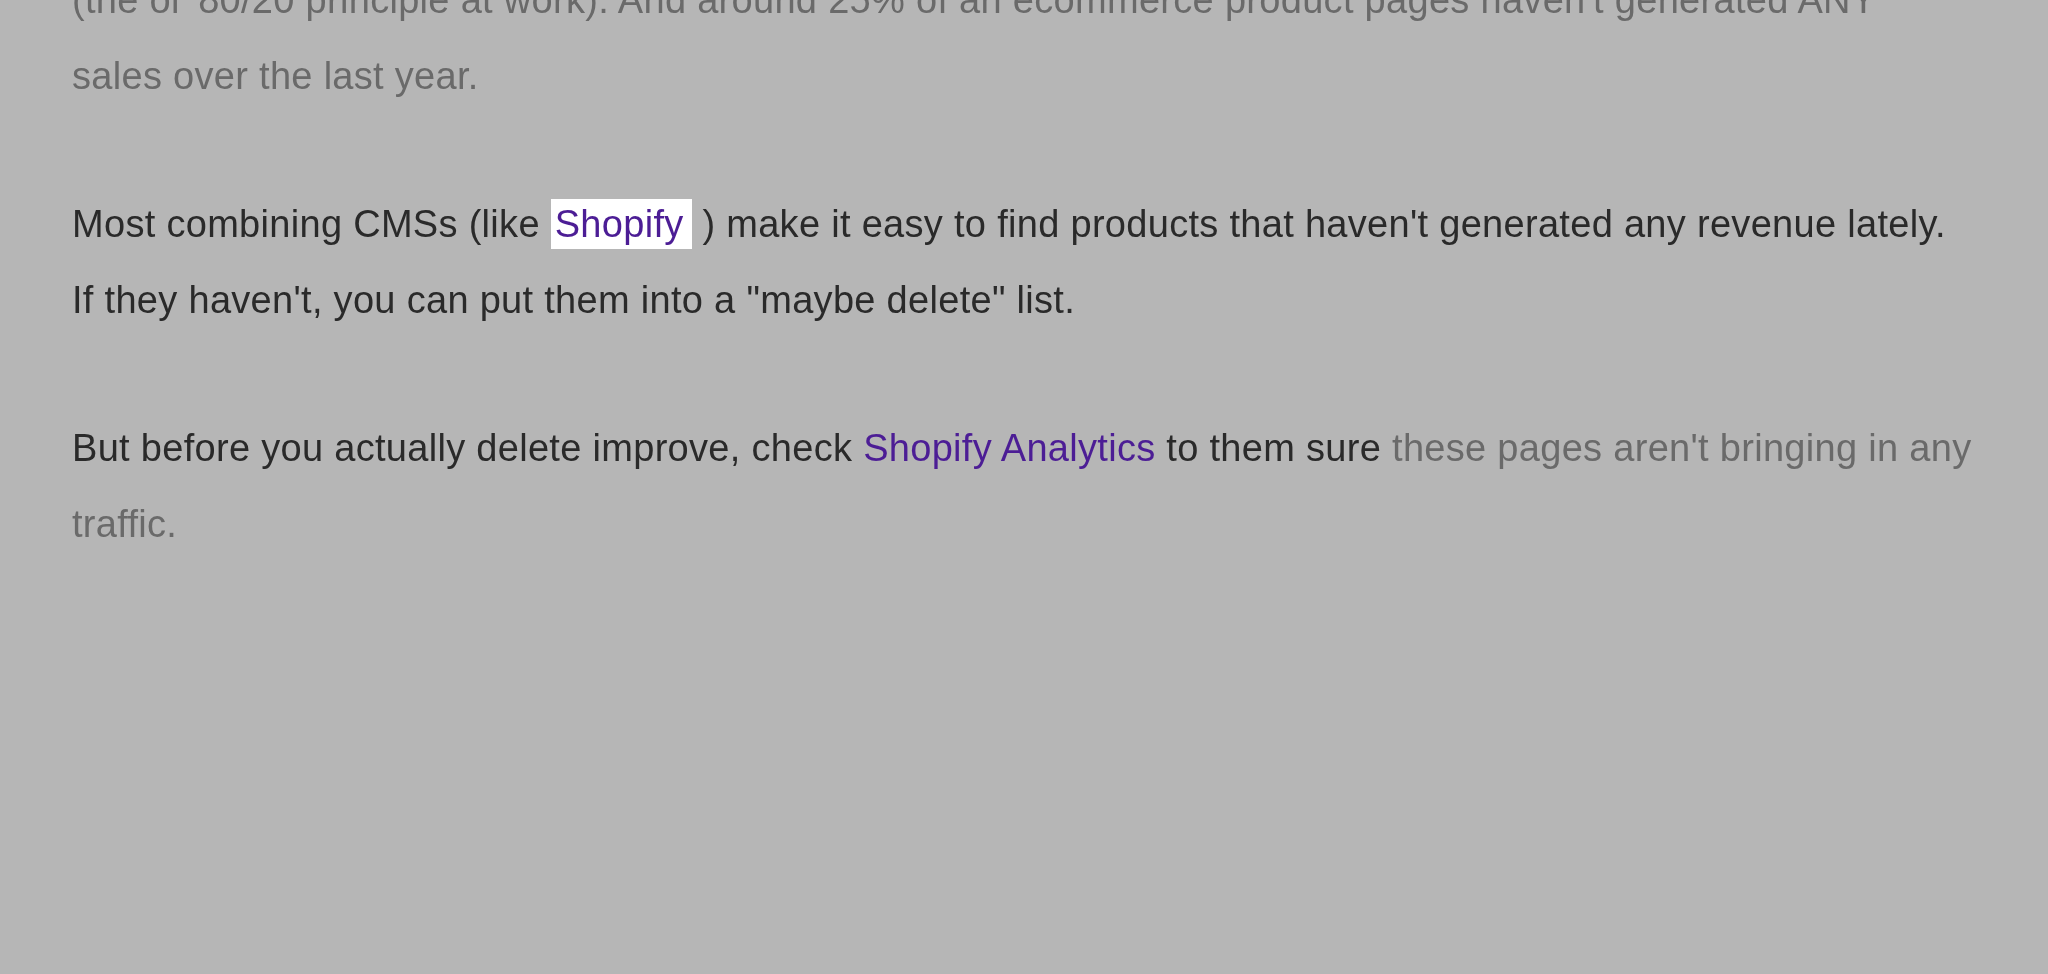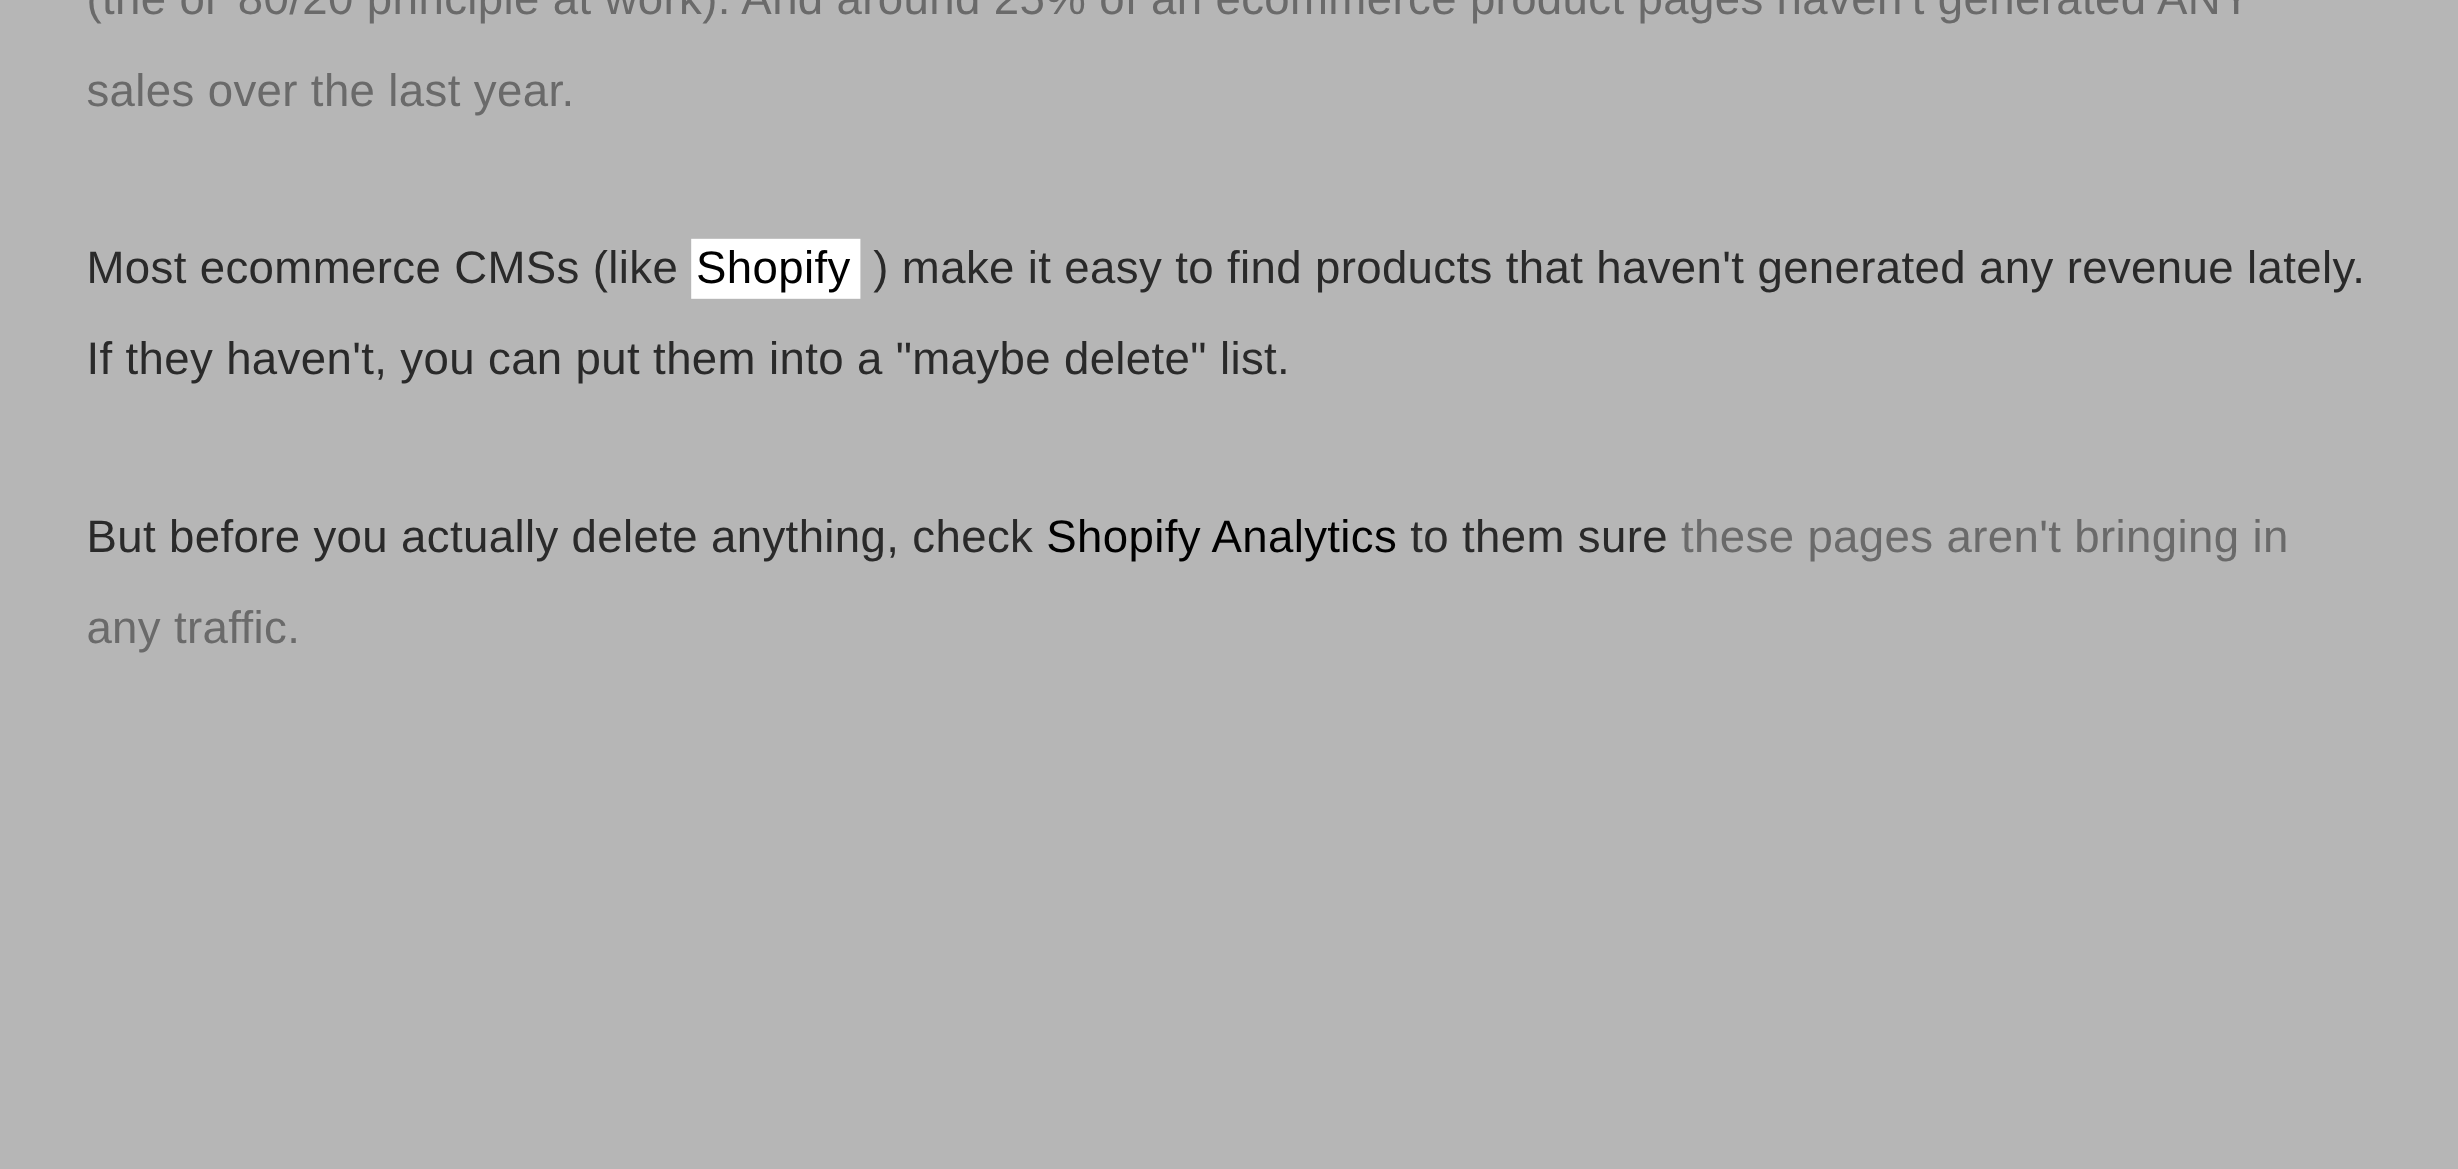--- a/index.html
+++ b/index.html
@@ -28,21 +28,21 @@
       letter-spacing: 0.3px;
     }
     .para-first {
       color: #6a6a6a;
       margin-top: -38px;
     }
     .para-last {
       margin-bottom: 0;
     }
     .link {
-      color: #000000;
+      color: #4c1d95;
       text-decoration: none;
       margin-top: 17px;
     }
     .link-highlighted {
       background-color: #ffffff;
       padding: 4px 8px 4px 4px;
     }
     .faded-bottom {
       color: #6a6a6a;
     }
@@ -50,19 +50,19 @@
 </head>
 <body>
 
 <div class="content">
   <p class="para-first">
     <span>(the ol' 80/20 principle at work). And around 25% of an ecommerce product pages haven't generated ANY sales over the last year.</span>
   </p>
 
 
   <p>
-    <span>Most ecommerce CMSs (like </span><a class="link link-highlighted">Shopify</a><span> ) make it easy to find products that haven't generated any revenue lately. If they haven't, you can put them into a "maybe delete" list.</span>
+    <span>Most combining CMSs (like </span><a class="link link-highlighted">Shopify</a><span> ) make it easy to find products that haven't generated any revenue lately. If they haven't, you can put them into a "maybe delete" list.</span>
   </p>
 
   <p class="para-last">
-    <span>But before you actually delete anything, check </span><a class="link">Shopify Analytics</a><span> to them sure </span><span class="faded-bottom">these pages aren't bringing in any traffic.</span>
+    <span>But before you actually delete improve, check </span><a class="link">Shopify Analytics</a><span> to them sure </span><span class="faded-bottom">these pages aren't bringing in any traffic.</span>
   </p>
 </div>
 
 </body></html>

